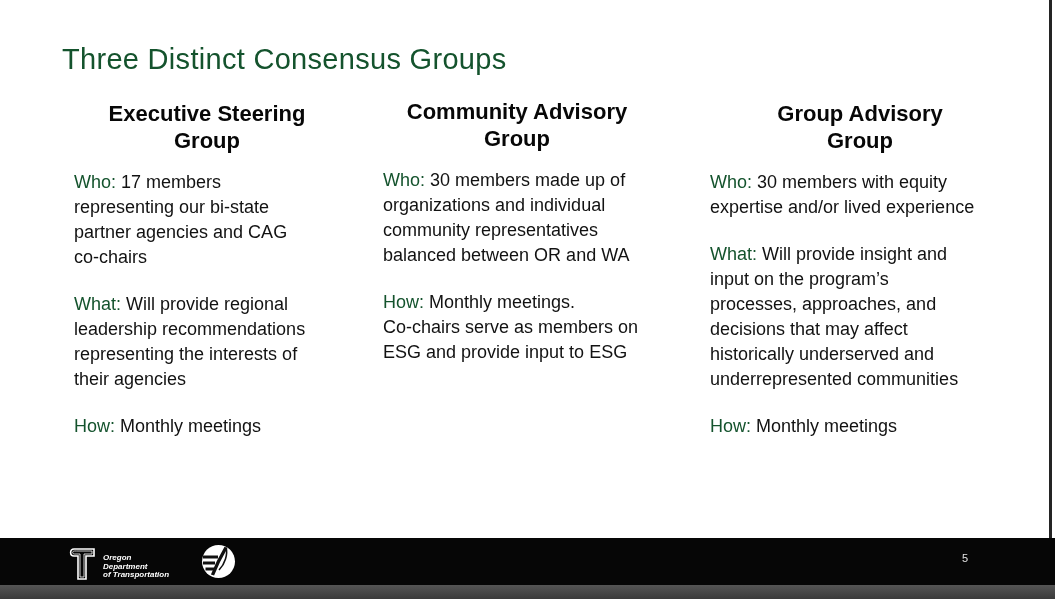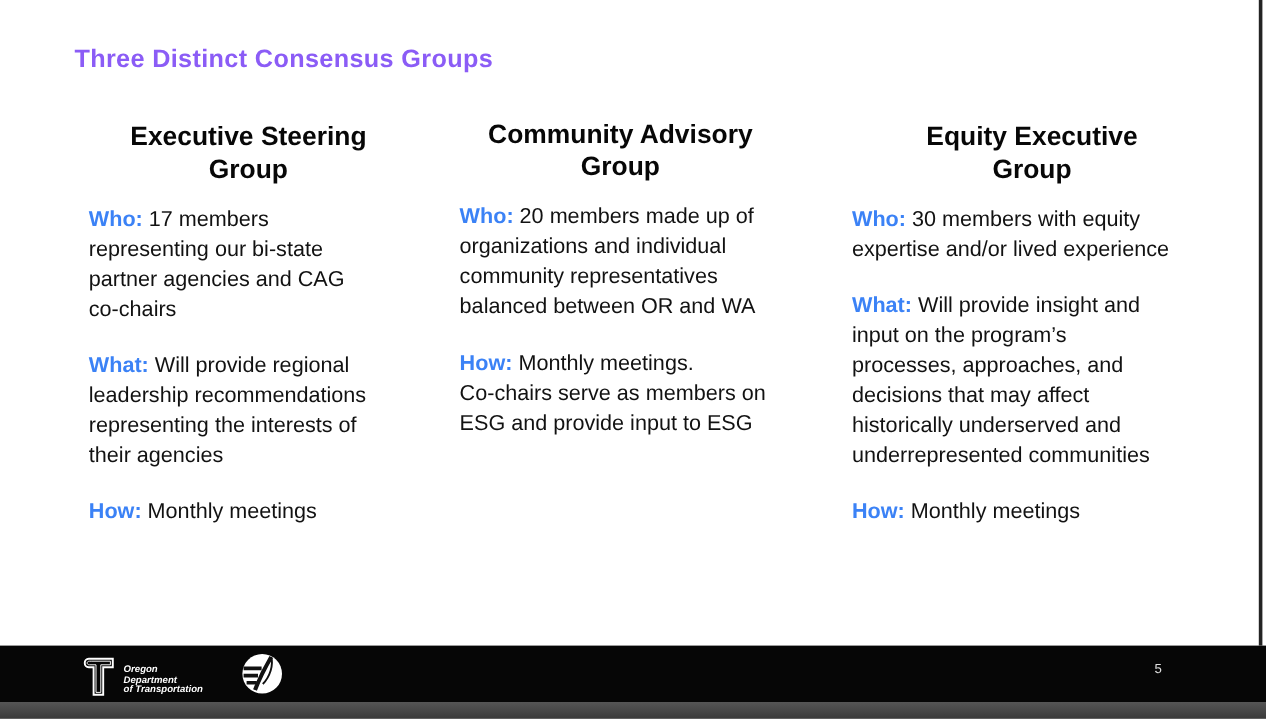--- a/index.html
+++ b/index.html
@@ -5,39 +5,39 @@
   html, body { margin:0; padding:0; }
   body {
     width:1055px; height:599px; overflow:hidden; position:relative;
     background:#ffffff;
     font-family:"Liberation Sans", sans-serif;
   }
   .pre { white-space:pre-line; }
 
   .slide-title {
     position:absolute; left:62px; top:24px;
-    font-size:21px; font-weight:bold; letter-spacing:0.3px;
-    color:#8b5cf6;
+    font-size:29px; font-weight:normal; letter-spacing:0.3px;
+    color:#14532d;
   }
 
   .col {
     position:absolute; top:100px;
     font-size:18px; line-height:25px; color:#121212;
   }
   .col-1 { left:52px;  width:266px;margin-left:22px; }
   .col-2 { left:383px; width:268px; top:98px; }
   .col-3 { left:710px; width:300px; }
 
   .col h2 {
     margin:0 0 16px 0;
     font-size:22px; line-height:27px; font-weight:bold;
     text-align:center; color:#070707;
   }
   .col p { margin:0 0 22px 0; }
-  .col p b { font-weight:bold; color:#3b82f6; }
+  .col p b { font-weight:normal; color:#14532d; }
 
   .footer {
     position:absolute; left:0; top:538px; width:1055px; height:47px;
     background:#060606;
   }
   .bottom-strip {
     position:absolute; left:0; top:585px; width:1055px; height:14px;
     background:linear-gradient(#555555, #3a3a3a);
   }
   .right-edge-line {
@@ -78,31 +78,31 @@
     <p><b>What:</b> <span class="pre">Will provide regional
 leadership recommendations
 representing the interests of
 their agencies</span></p>
     <p><b>How:</b> <span class="pre">Monthly meetings</span></p>
   </div>
 
   <div class="col col-2">
     <h2 class="pre">Community Advisory
 Group</h2>
-    <p><b>Who:</b> <span class="pre">20 members made up of
+    <p><b>Who:</b> <span class="pre">30 members made up of
 organizations and individual
 community representatives
 balanced between OR and WA</span></p>
     <p><b>How:</b> <span class="pre">Monthly meetings.
 Co-chairs serve as members on
 ESG and provide input to ESG</span></p>
   </div>
 
   <div class="col col-3">
-    <h2 class="pre">Equity Executive
+    <h2 class="pre">Group Advisory
 Group</h2>
     <p><b>Who:</b> <span class="pre">30 members with equity
 expertise and/or lived experience</span></p>
     <p><b>What:</b> <span class="pre">Will provide insight and
 input on the program’s
 processes, approaches, and
 decisions that may affect
 historically underserved and
 underrepresented communities</span></p>
     <p><b>How:</b> <span class="pre">Monthly meetings</span></p>

